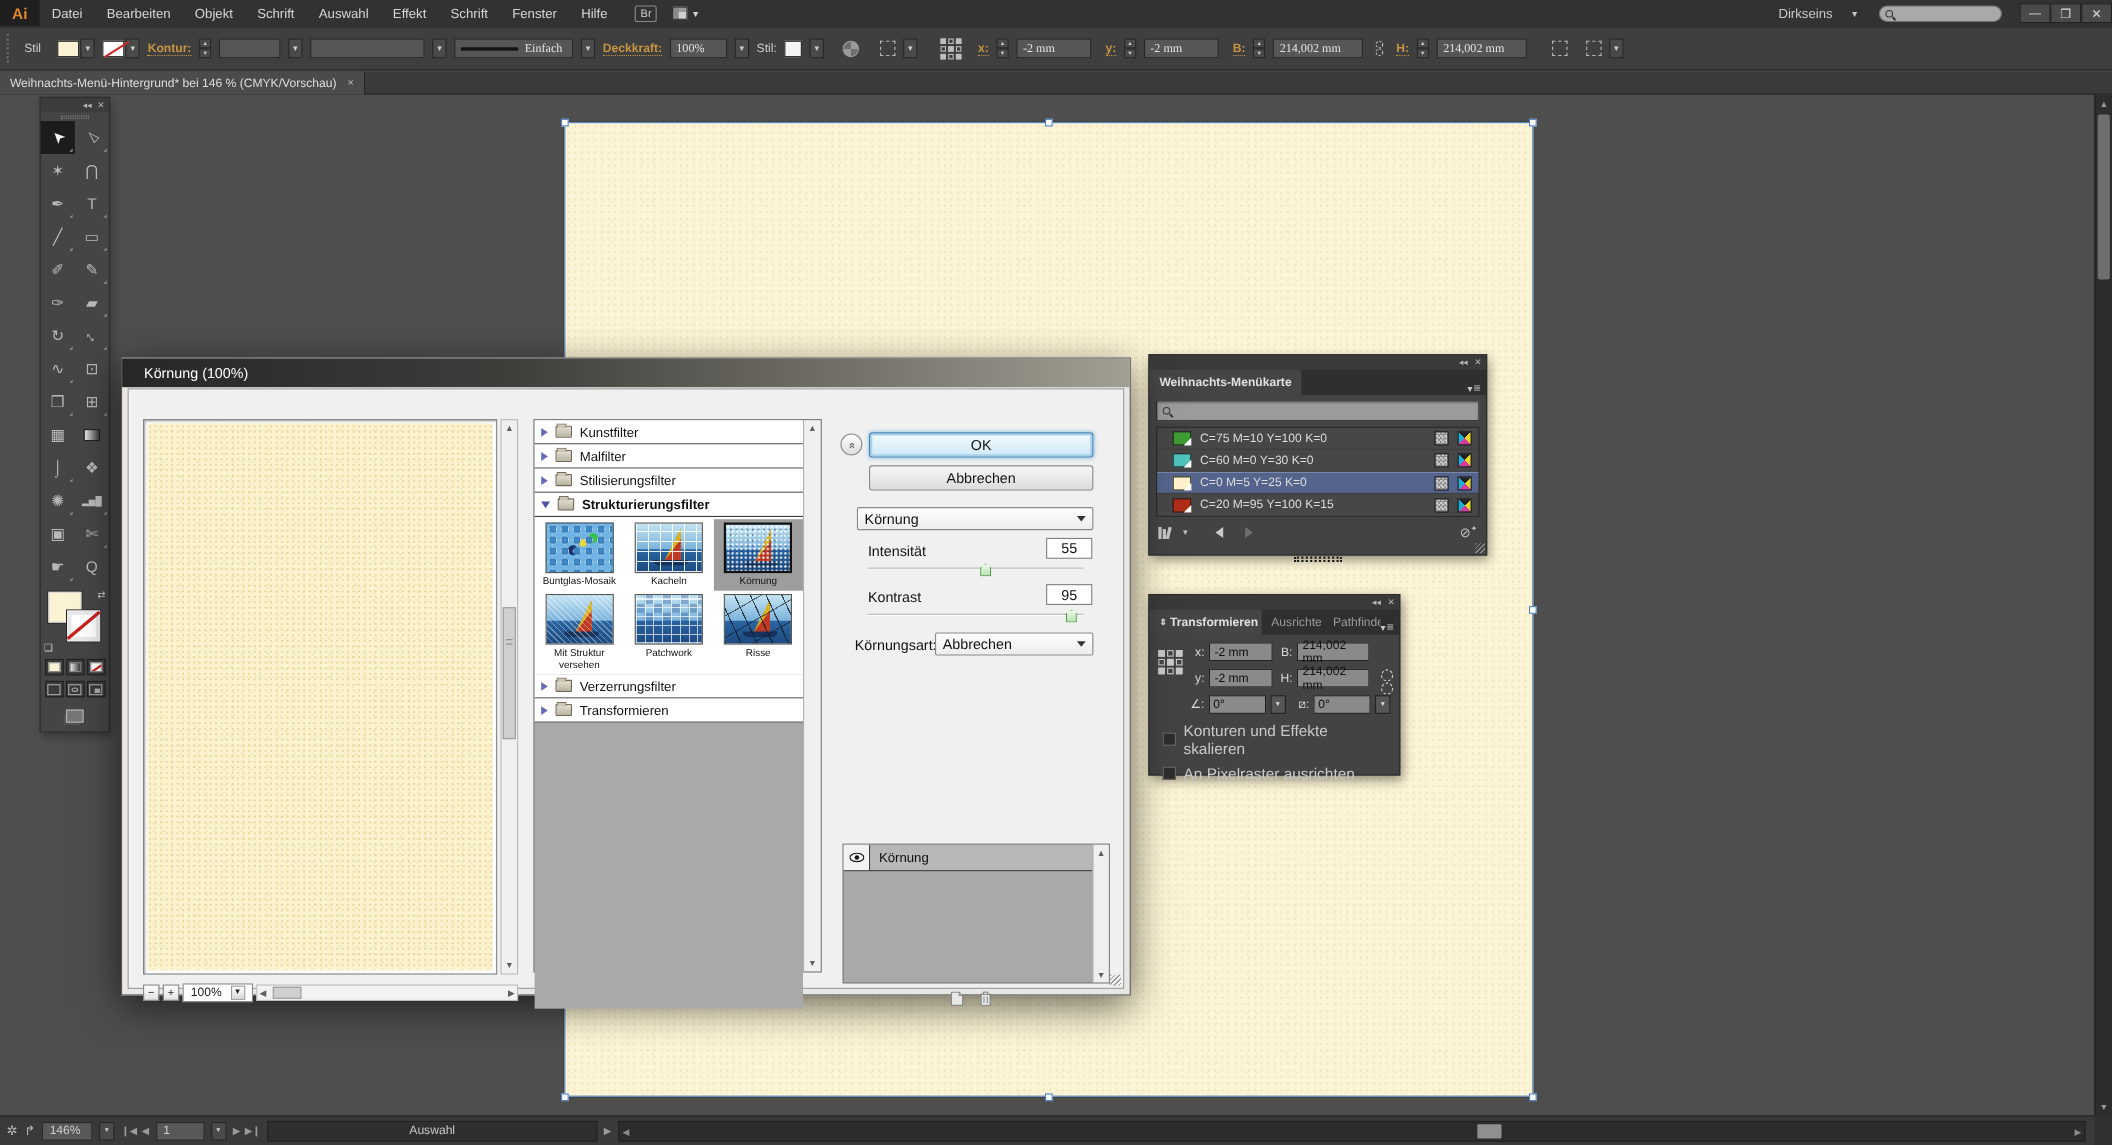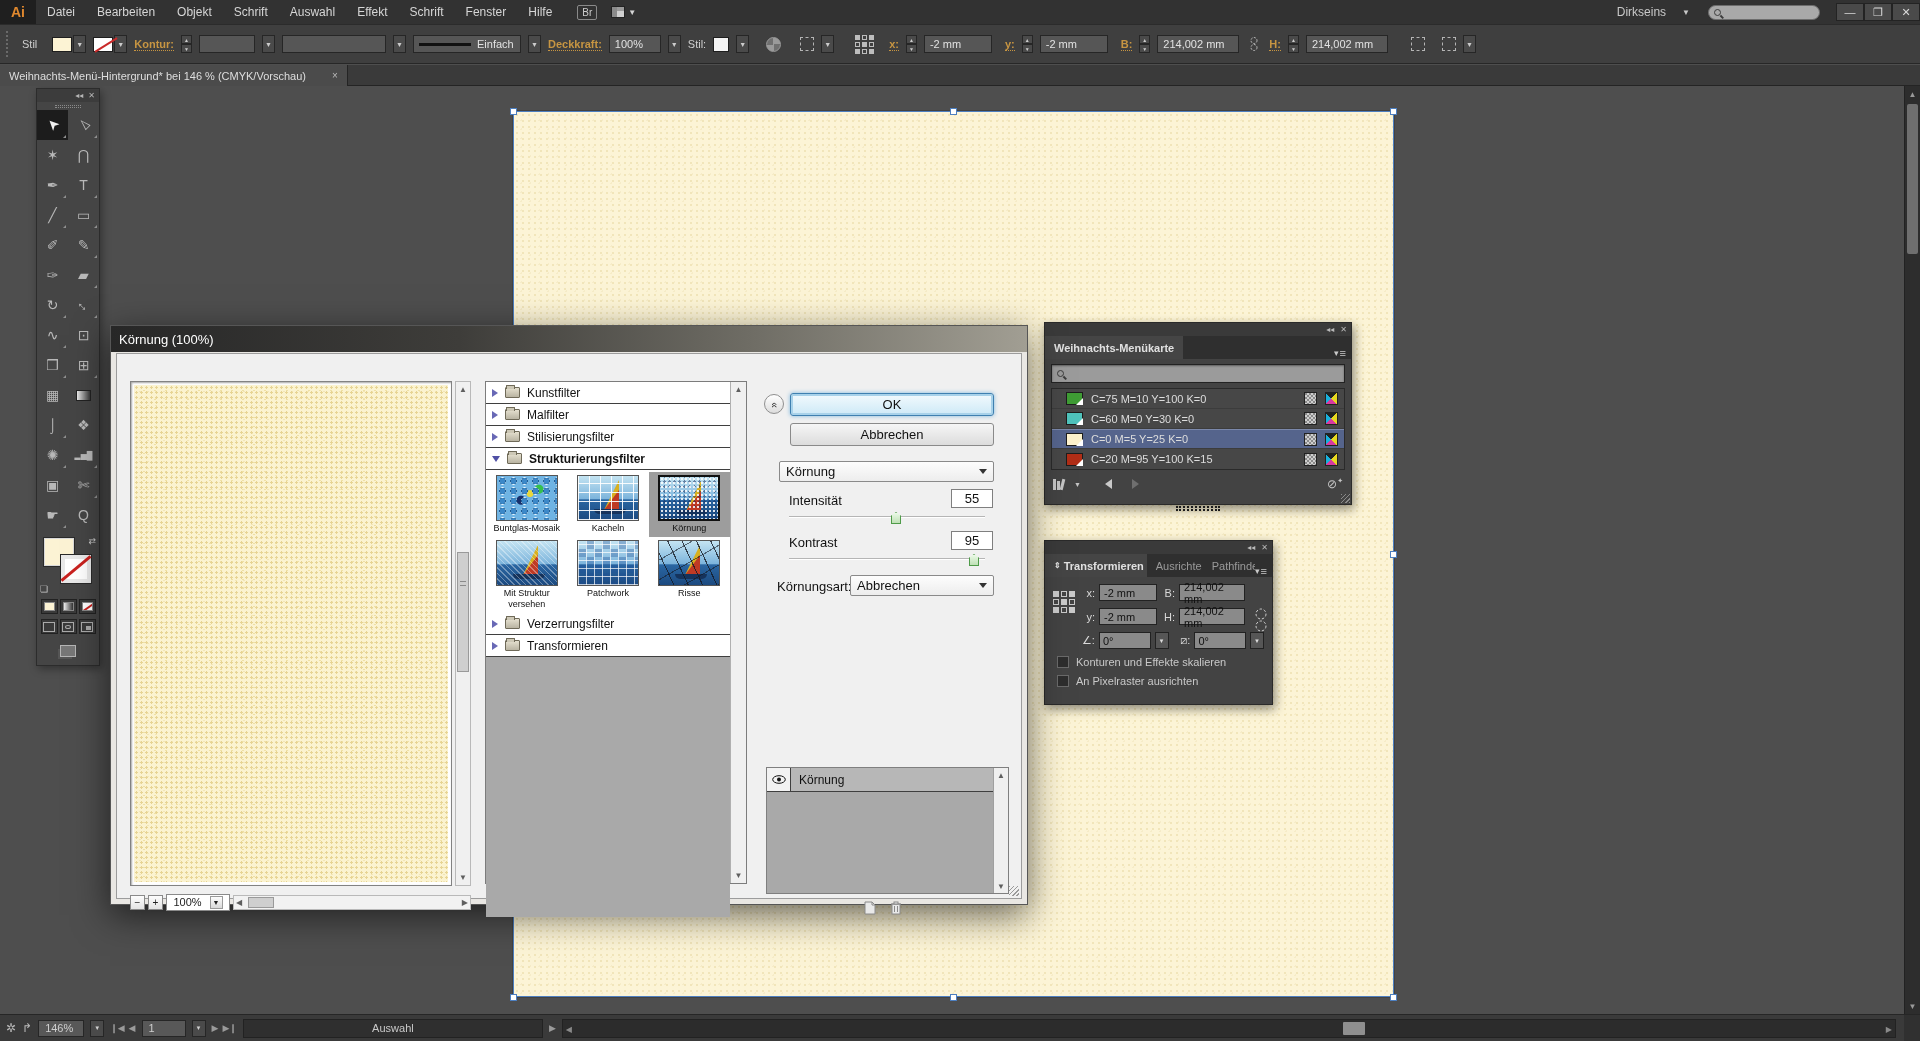--- a/index.html
+++ b/index.html
@@ -27,21 +27,21 @@
   .winbtns { display:flex; }
   .winbtn { width:28px; height:18px; background:#4a4a4a; border:1px solid #232323; color:#d9d9d9;
     font-size:11px; display:flex; align-items:center; justify-content:center; }
 
   
   .controlbar { position:absolute; top:24px; left:0; width:1920px; height:40px; background:#3f3f3f;
     border-top:1px solid #2b2b2b; border-bottom:1px solid #272727; display:flex; align-items:center;
     font-size:11px; color:#cfcfcf; gap:7px; padding:0 6px; z-index:30; }
   .vgrip { width:5px; height:26px; border-left:2px dotted #6a6a6a; margin-right:4px; }
   .cfield { background:#565656; border:1px solid #262626; height:18px; display:flex; align-items:center;
-    padding:0 5px; color:#e2e2e2; min-width:46px; }
+    padding:0 5px; color:#e2e2e2; min-width:46px;font-family:Liberation Serif, serif; }
   .cdrop { width:13px; height:18px; background:#4a4a4a; border:1px solid #262626; display:flex;
     align-items:center; justify-content:center; font-size:7px; color:#ccc; }
   .olabel { color:#c79542; border-bottom:1px dotted #c79542;font-weight:bold; }
   .swbox { width:20px; height:15px; border:1px solid #1e1e1e; position:relative; }
   .sw-none::after { content:""; position:absolute; left:-1px; top:6px; width:26px; height:2px;
     background:#c92a2a; transform:rotate(-32deg); }
   .stepper { display:flex; flex-direction:column; width:11px; }
   .stepper span { height:9px; background:#4a4a4a; border:1px solid #262626; font-size:5px;
     color:#ccc; display:flex; align-items:center; justify-content:center; }
   .strokestyle { width:108px; }
@@ -52,21 +52,21 @@
   .circle-ico { width:15px; height:15px; border-radius:50%; border:1px solid #9a9a9a;
     background:conic-gradient(#9a9a9a 0 25%, #6f6f6f 0 50%, #9a9a9a 0 75%, #6f6f6f 0); }
   .dash-ico { width:14px; height:14px; border:1px dashed #b5b5b5; }
   .ctext { white-space:nowrap; }
   svg.mini { display:block; }
 
   
   .tabbar { position:absolute; top:65px; left:0; width:1920px; height:21px; background:#3a3a3a;
     border-bottom:1px solid #242424; z-index:25; }
   .doctab { position:absolute; left:0; top:0; height:21px; background:#4b4b4b; color:#dedede;
-    font-size:11px; display:flex; align-items:center; gap:26px; padding:0 9px;
+    font-size:11px; display:flex; align-items:center; gap:10px; padding:0 9px;
     border-right:1px solid #242424; }
   .doctab .x { color:#b9b9b9; font-size:10px; }
 
   
   .canvas { position:absolute; top:86px; left:0; width:1904px; height:928px; overflow:hidden; }
   .artboard { position:absolute; left:513px; top:25px; width:881px; height:886px;
     background-image: radial-gradient(#f1e5ba 1px, transparent 1px),
                       radial-gradient(#f6ecc8 1px, transparent 1px);
     background-size:6px 6px, 9px 9px; background-position:0 0, 3px 4px;
     border:1px solid #4d7fc0; box-shadow:0 0 0 1px rgba(0,0,0,.15); }
@@ -116,21 +116,21 @@
   .mode-ico.m2::after { content:""; position:absolute; inset:2px; border:1px solid #aaa; border-radius:50%; }
   .mode-ico.m3::after { content:""; position:absolute; right:1px; bottom:1px; width:5px; height:4px; background:#aaa; }
   .screenmode { display:flex; justify-content:center; padding:6px 0 8px; }
   .screenmode i { width:16px; height:12px; border:1px solid #b5b5b5; background:#777;
     box-shadow:-3px 3px 0 -1px #555; }
 
   
   .dialog { position:absolute; left:110px; top:325px; width:918px; height:580px; background:#e9e7e3;
     border:1px solid #565656; box-shadow:0 10px 34px rgba(0,0,0,.6); z-index:15; }
   .dlg-title { height:26px; background:linear-gradient(90deg,#272727 0%,#3e3d3a 38%,#6f6d65 70%,#a19e93 100%);
-    color:#fff; font-size:13px; display:flex; align-items:center; padding:0 8px; }
+    color:#fff; font-size:13px; display:flex; align-items:center; padding:0 20px; }
   .dlg-body { position:absolute; left:5px; right:5px; top:27px; bottom:5px; background:#f0f0f0;
     border:1px solid #9c9c9c; }
   .preview-pane { position:absolute; left:13px; top:27px; width:322px; height:505px; background:#fff;
     border:1px solid #828282; box-shadow:inset 1px 1px 2px rgba(0,0,0,.35); padding:3px; }
   .preview-grain { width:100%; height:100%; background-color:#fbf3d0;
     background-image: radial-gradient(#e7d494 1px, transparent 1.2px),
                       radial-gradient(#f2e6b6 1px, transparent 1.2px),
                       radial-gradient(#efe0a5 1px, transparent 1px);
     background-size:5px 5px, 8px 7px, 11px 9px; background-position:0 0, 2px 3px, 5px 1px; }
   .pv-vscroll { position:absolute; left:338px; top:27px; width:16px; height:505px; background:#f0f0f0;
@@ -295,21 +295,21 @@
   .tf-row { display:flex; align-items:center; gap:4px; margin:0 0 7px 28px; }
   .tf-lbl { width:14px; text-align:right; color:#d9d9d9; }
   .tf-field { width:58px; height:17px; background:#8a8a8a; border:1px solid #222; color:#101010;
     font-size:11px; display:flex; align-items:center; padding:0 4px; }
   .tf-field.wide { width:66px; }
   .tf-dd { width:52px; height:17px; background:#8a8a8a; border:1px solid #222; color:#101010;
     display:flex; align-items:center; padding:0 3px; }
   .tf-ddbtn { width:14px; height:17px; background:#565656; border:1px solid #222; display:flex;
     align-items:center; justify-content:center; font-size:6px; color:#ddd; }
   .chain { position:absolute; right:4px; top:30px; }
-  .checkline { display:flex; align-items:center; gap:7px; font-size:11px; color:#c9c9c9; margin:7px 0 0 4px; }
+  .checkline { display:flex; align-items:center; gap:7px; font-size:14px; color:#c9c9c9; margin:7px 0 0 4px; }
   .cbox { width:12px; height:12px; background:#2d2d2d; border:1px solid #6a6a6a; }
 
   
   .statusbar { position:absolute; bottom:0; left:0; width:1920px; height:27px; background:#3a3a3a;
     border-top:1px solid #262626; display:flex; align-items:center; font-size:11px; color:#cfcfcf;
     z-index:30; gap:6px; padding-left:6px; }
   .sb-ico { color:#b9b9b9; font-size:12px; }
   .sb-field { background:#585858; border:1px solid #262626; height:17px; display:flex; align-items:center;
     padding:0 6px; }
   .sb-dd { width:14px; height:17px; background:#4a4a4a; border:1px solid #262626; display:flex;

